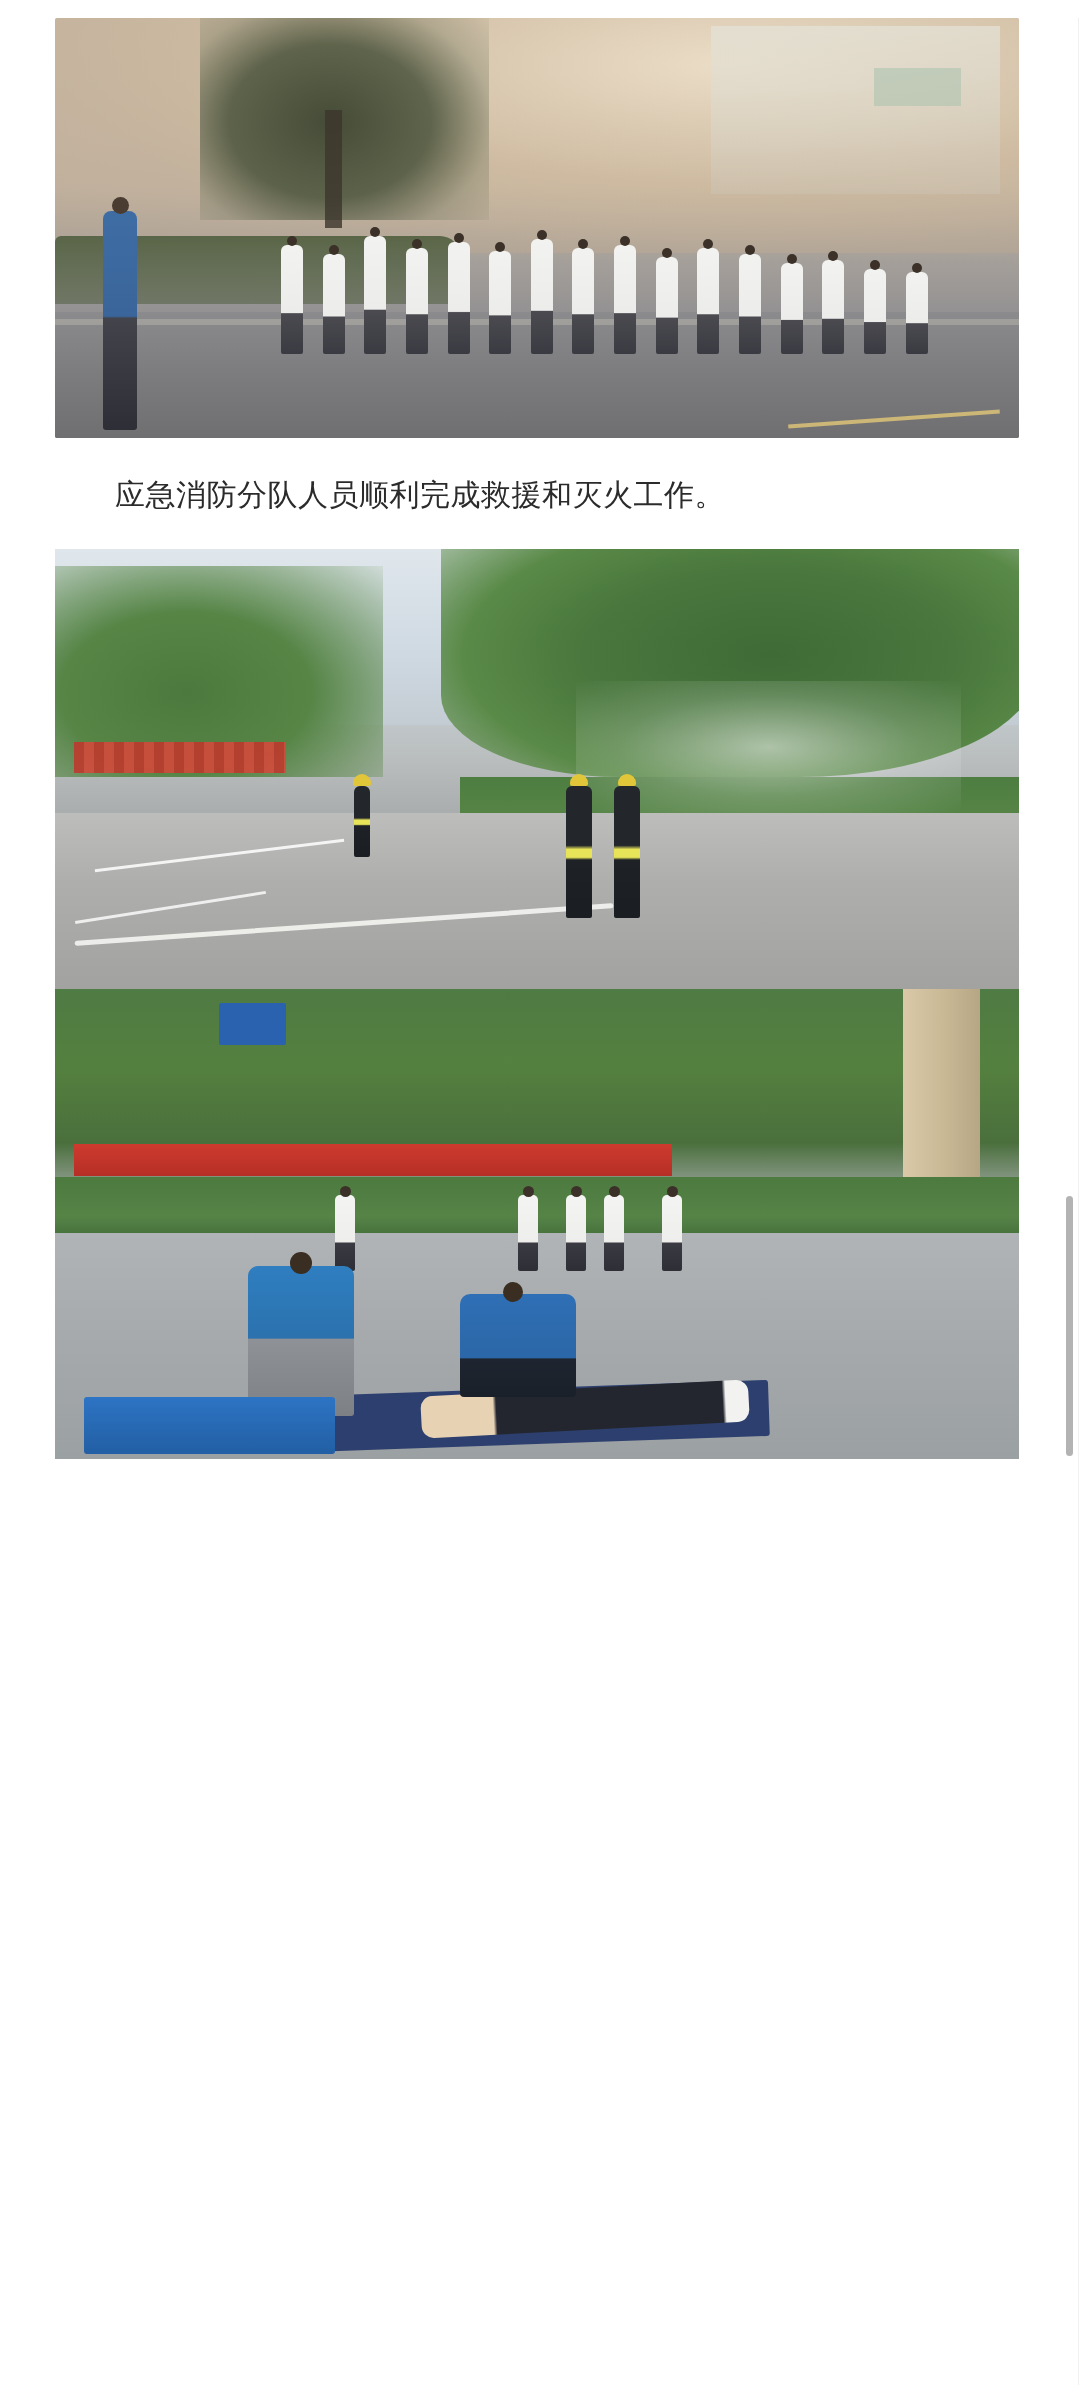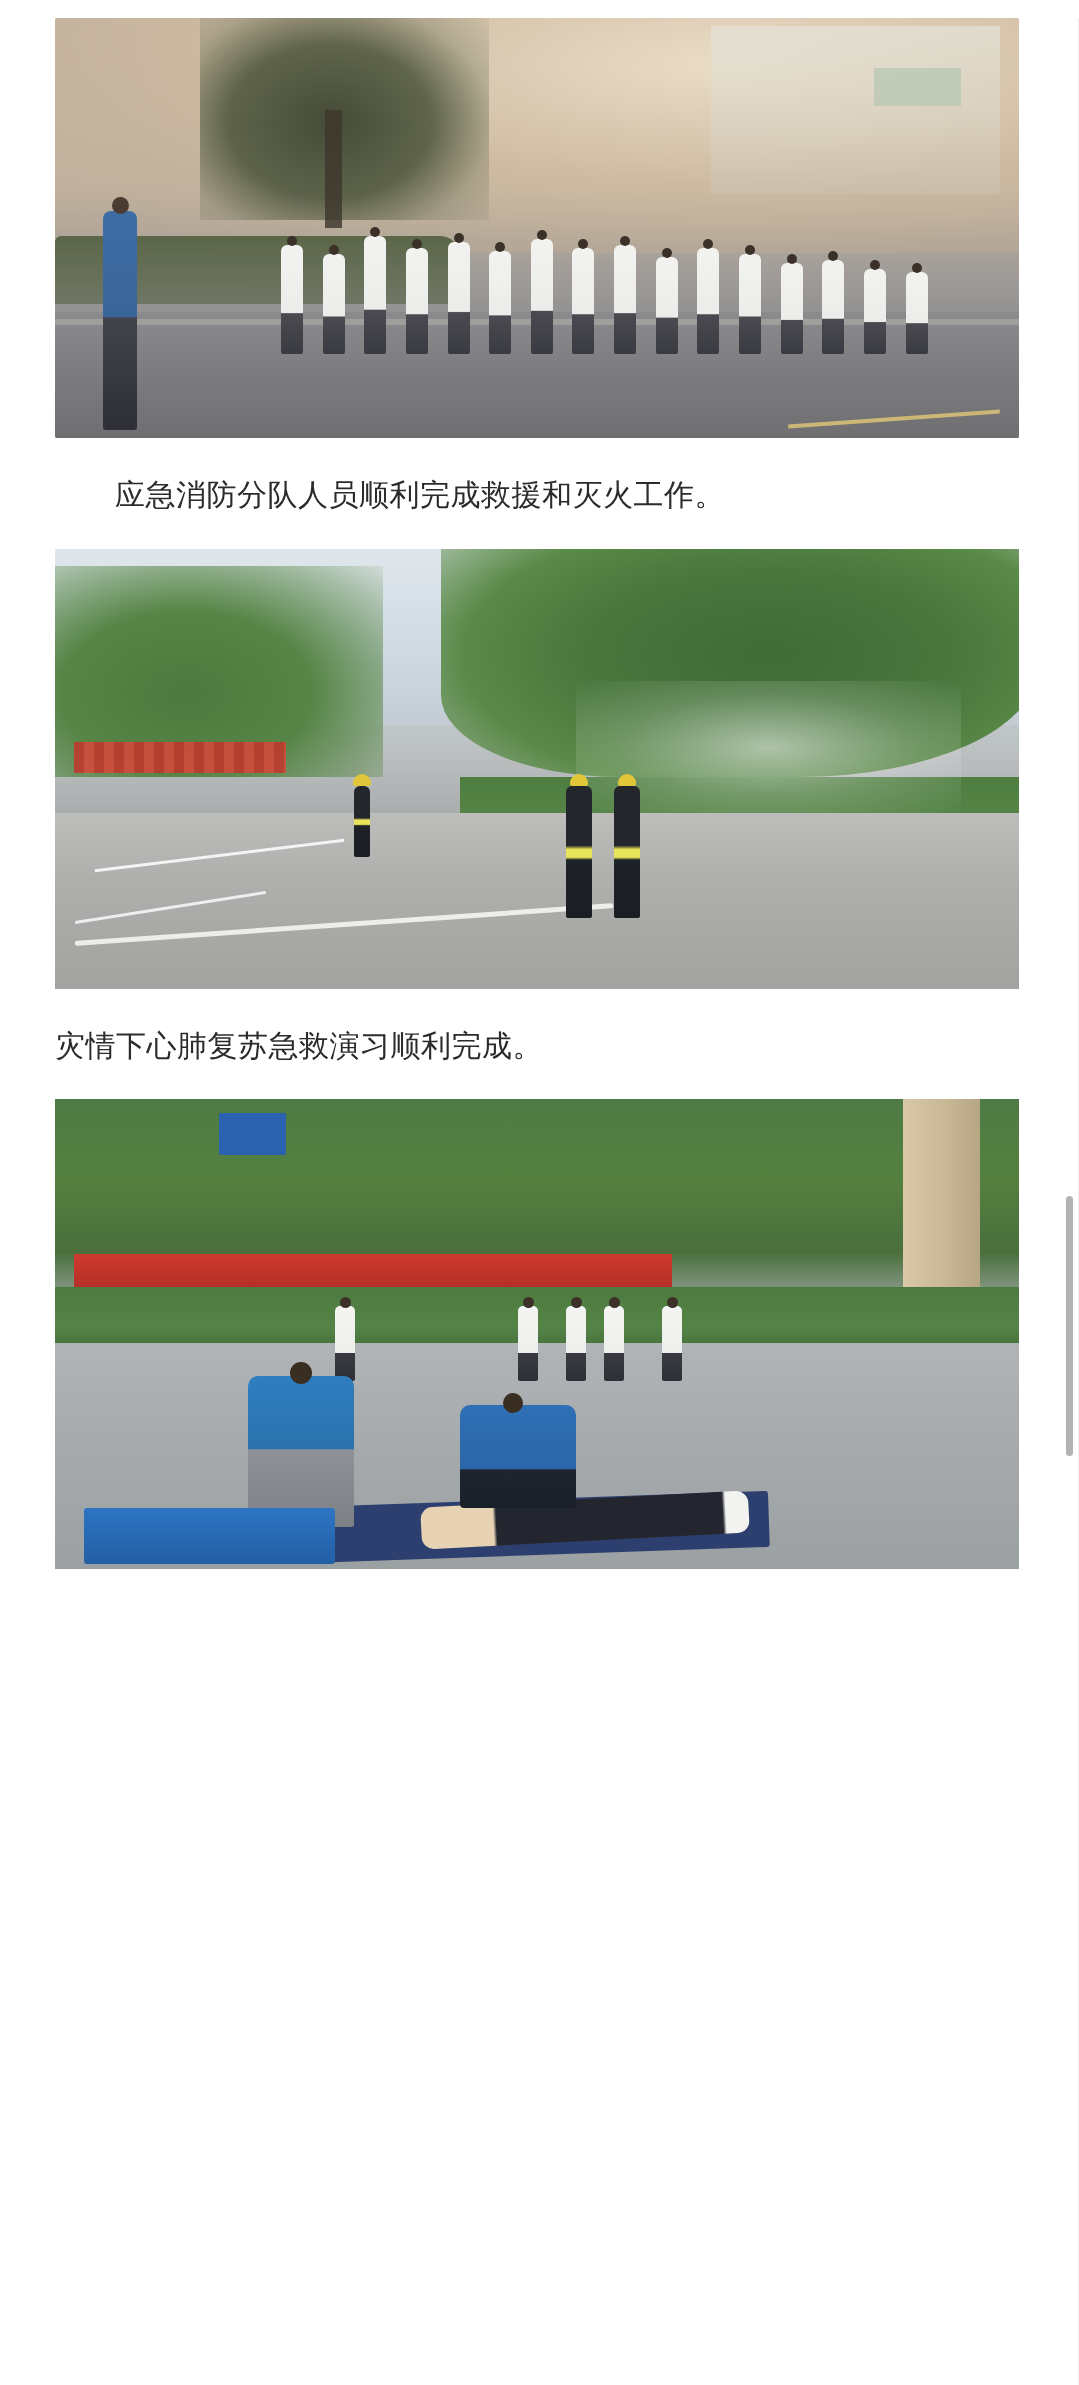--- a/index.html
+++ b/index.html
@@ -319,21 +319,20 @@
     <div class="p2-lane"></div>
     <div class="p2-lane2"></div>
     <div class="p2-banner"></div>
     <div class="p2-hose"></div>
     <div class="p2-spray"></div>
     <div class="ff" style="left:53%;"></div>
     <div class="ff" style="left:58%;"></div>
     <div class="ff" style="left:31%; bottom:30%; width:16px; height:16%;"></div>
   </div>
 
-  <p class="caption">灾情下心肺复苏急救演习顺利完成。</p>
 
   <div class="photo photo-3">
     <div class="p3-trees"></div>
     <div class="p3-pillar"></div>
     <div class="p3-sign"></div>
     <div class="p3-banner"></div>
     <div class="p3-hedge"></div>
     <div class="p3-road"></div>
     <div class="p3-walker" style="left:29%;"></div>
     <div class="p3-walker" style="left:48%;"></div>

